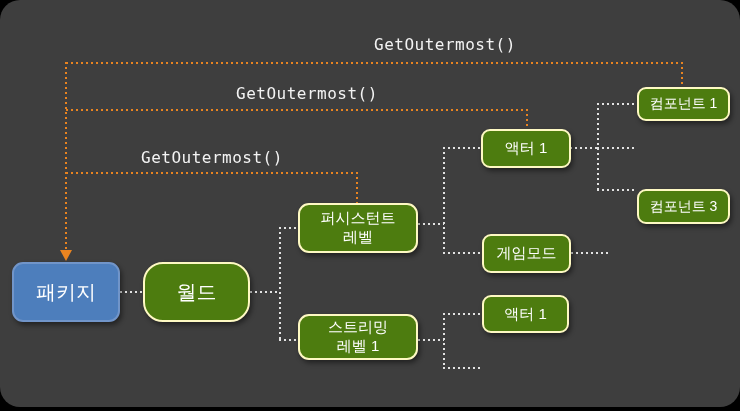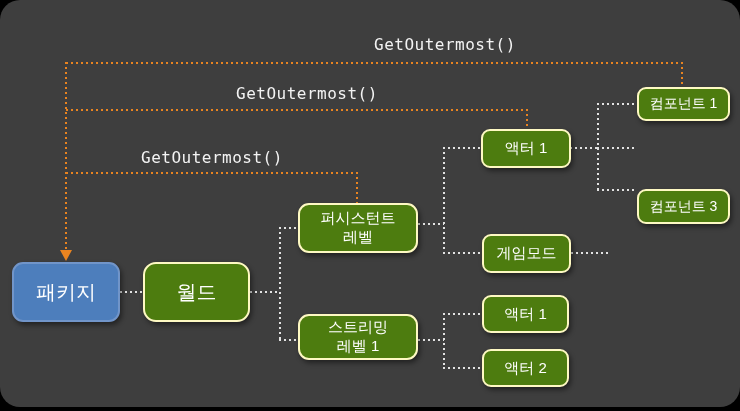--- a/index.html
+++ b/index.html
@@ -8,21 +8,21 @@
   .panel{position:absolute;left:0;top:0;width:740px;height:407px;background:#3E3E3E;border-radius:20px;}
 
   
   .node{position:absolute;box-sizing:border-box;display:flex;align-items:center;justify-content:center;
         color:#fff;text-align:center;white-space:pre-line;border-radius:9px;
         box-shadow:2px 3px 5px rgba(0,0,0,.45);line-height:1.25;}
   .orange{background:#4d7c0f;border:2px solid #fef9c3;}
   .blue{background:#4D7EBC;border:2px solid #7195C9;}
 
   #n-package   {left:12px; top:262px;width:108px;height:60px;font-size:20px;border-radius:11px;}
-  #n-world     {left:143px;top:262px;width:107px;height:60px;font-size:20px;border-radius:13px;}
+  #n-world     {left:143px;top:262px;width:107px;height:60px;font-size:20px;border-radius:20px;}
   #n-persist   {left:298px;top:203px;width:120px;height:50px;font-size:15px;border-radius:11px;}
   #n-stream    {left:298px;top:314px;width:120px;height:46px;font-size:15px;border-radius:11px;}
   #n-actor1p   {left:481px;top:129px;width:90px;height:39px;font-size:15px;}
   #n-worldset  {left:482px;top:234px;width:89px;height:39px;font-size:15px;}
   #n-gamemode  {left:611px;top:235px;width:91px;height:38px;font-size:15px;}
   #n-actor1s   {left:482px;top:295px;width:87px;height:38px;font-size:15px;}
   #n-actor2s   {left:482px;top:349px;width:87px;height:38px;font-size:15px;}
   #n-comp1     {left:637px;top:87px; width:93px;height:34px;font-size:14px;}
   #n-comp2     {left:637px;top:130px;width:93px;height:35px;font-size:14px;}
   #n-comp3     {left:637px;top:189px;width:93px;height:35px;font-size:14px;}
@@ -116,16 +116,15 @@
 
   <div class="node blue" id="n-package">패키지</div>
   <div class="node orange" id="n-world">월드</div>
   <div class="node orange" id="n-persist">퍼시스턴트
 레벨</div>
   <div class="node orange" id="n-stream">스트리밍
 레벨 1</div>
   <div class="node orange" id="n-actor1p">액터 1</div>
   <div class="node orange" id="n-worldset">게임모드</div>
   <div class="node orange" id="n-actor1s">액터 1</div>
-  <div class="node orange" id="n-actor2s">액터 2</div>
   <div class="node orange" id="n-comp1">컴포넌트 1</div>
   <div class="node orange" id="n-comp3">컴포넌트 3</div>
 </div>
 
 </body></html>

